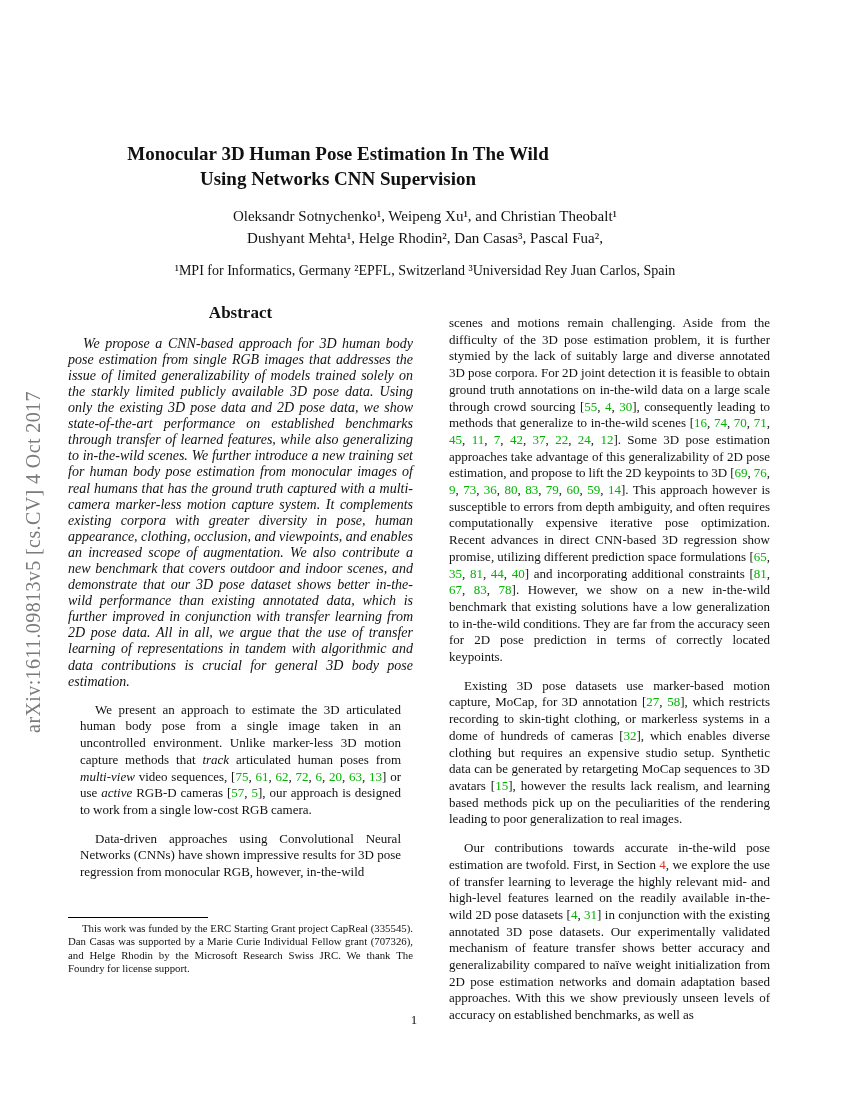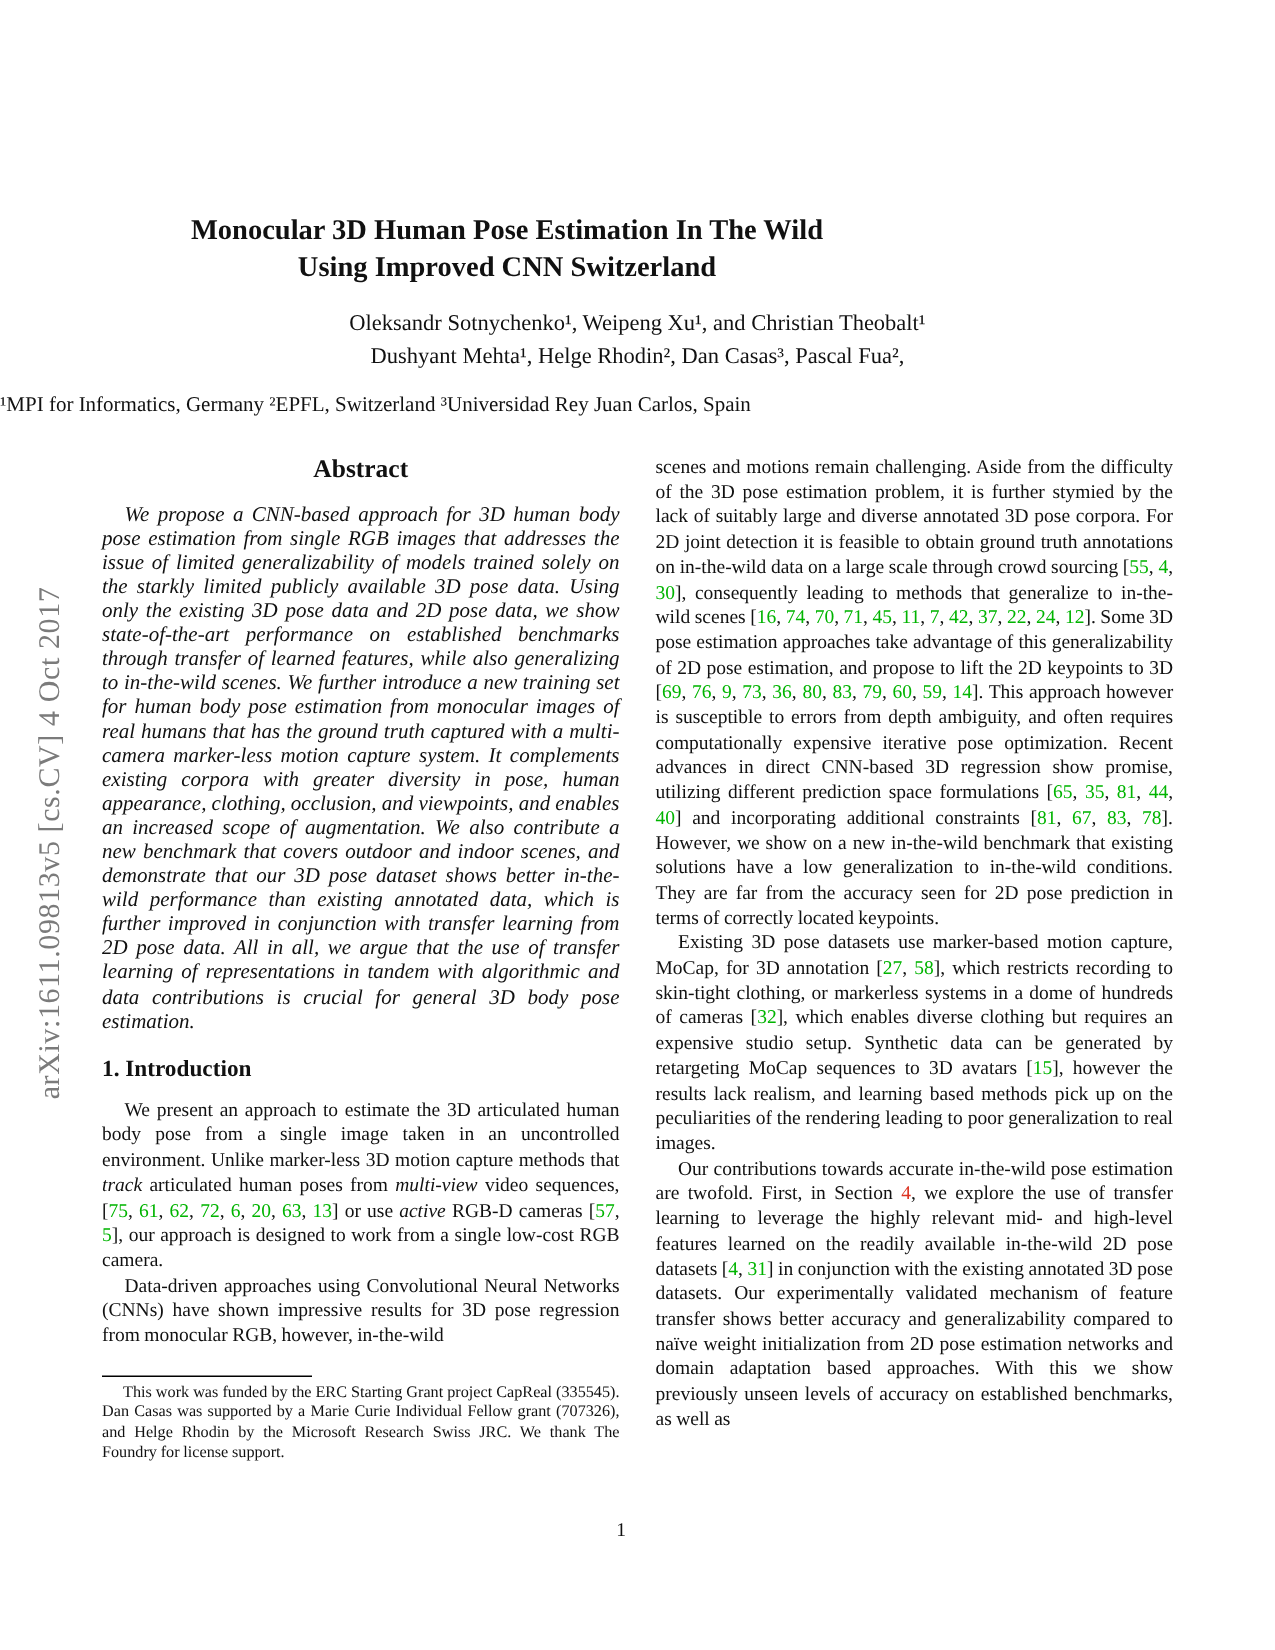--- a/index.html
+++ b/index.html
@@ -23,34 +23,34 @@
     white-space:nowrap;color:var(--stamp);
     font-size:20px;letter-spacing:0.4px;
     transform:translate(-50%,-50%) rotate(-90deg);
     display:flex;align-items:center;justify-content:center;
   }
 
   
   .title-block{position:absolute;top:141px;left:0;width:676px;text-align:center;}
   .title-line{font-size:19px;font-weight:bold;line-height:25px;}
   .authors-block{position:absolute;top:206px;left:0;width:850px;text-align:center;font-size:15px;line-height:21.5px;}
-  .affiliations{position:absolute;top:263px;left:0;width:850px;font-size:14px;}
+  .affiliations{position:absolute;top:263px;left:0;width:850px;text-align:center;font-size:14px;}
 
   
   .col{position:absolute;top:303px;width:345px;text-align:justify;font-size:13px;line-height:16.7px;}
   .col-left{left:68px;}
   .col-right{left:437px;}
 
   .abstract-heading{text-align:center;font-size:17px;font-weight:bold;margin:2px 0 14px 0;}
   .abstract-text{
     font-style:italic;font-size:14px;line-height:16.1px;
     text-indent:15px;margin:0;word-spacing:-0.2px;
   }
   .section-heading{font-size:15.5px;font-weight:bold;text-align:left;margin:14px 0 10px 0;line-height:18px;}
-  .para{margin:0;word-spacing:-0.3px;}
+  .para{margin:12px;word-spacing:-0.3px;}
   .para.indent{text-indent:15px;}
 
   
   .footnote{
     position:absolute;left:68px;top:917px;width:345px;
     font-size:10.8px;line-height:13.4px;text-align:justify;word-spacing:-0.2px;
   }
   .footnote-rule{width:140px;border-top:1px solid #000;margin-bottom:4px;}
   .footnote-text{text-indent:14px;}
 
@@ -65,34 +65,33 @@
 </style>
 </head>
 <body>
 
 <div class="page">
 
   <div class="arxiv-stamp">arXiv:1611.09813v5  [cs.CV]  4 Oct 2017</div>
 
   <div class="title-block">
     <div class="title-line">Monocular 3D Human Pose Estimation In The Wild</div>
-    <div class="title-line">Using Improved CNN Switzerland</div>
+    <div class="title-line">Using Networks CNN Supervision</div>
   </div>
 
   <div class="authors-block">
     <div>Oleksandr Sotnychenko¹, Weipeng Xu¹, and Christian Theobalt¹</div>
     <div>Dushyant Mehta¹, Helge Rhodin², Dan Casas³, Pascal Fua²,</div>
   </div>
 
   <div class="affiliations">¹MPI for Informatics, Germany    ²EPFL, Switzerland    ³Universidad Rey Juan Carlos, Spain</div>
 
   <div class="col col-left">
     <div class="abstract-heading">Abstract</div>
     <p class="abstract-text">We propose a CNN-based approach for 3D human body pose estimation from single RGB images that addresses the issue of limited generalizability of models trained solely on the starkly limited publicly available 3D pose data. Using only the existing 3D pose data and 2D pose data, we show state-of-the-art performance on established benchmarks through transfer of learned features, while also generalizing to in-the-wild scenes. We further introduce a new training set for human body pose estimation from monocular images of real humans that has the ground truth captured with a multi-camera marker-less motion capture system. It complements existing corpora with greater diversity in pose, human appearance, clothing, occlusion, and viewpoints, and enables an increased scope of augmentation. We also contribute a new benchmark that covers outdoor and indoor scenes, and demonstrate that our 3D pose dataset shows better in-the-wild performance than existing annotated data, which is further improved in conjunction with transfer learning from 2D pose data. All in all, we argue that the use of transfer learning of representations in tandem with algorithmic and data contributions is crucial for general 3D body pose estimation.</p>
-    <div class="section-heading">1. Introduction</div>
     <p class="para indent"><span>We present an approach to estimate the 3D articulated human body pose from a single image taken in an uncontrolled environment. Unlike marker-less 3D motion capture methods that </span><span class="seg-i">track</span><span> articulated human poses from </span><span class="seg-i">multi-view</span><span> video sequences, [</span><span class="seg-c">75</span><span>, </span><span class="seg-c">61</span><span>, </span><span class="seg-c">62</span><span>, </span><span class="seg-c">72</span><span>, </span><span class="seg-c">6</span><span>, </span><span class="seg-c">20</span><span>, </span><span class="seg-c">63</span><span>, </span><span class="seg-c">13</span><span>] or use </span><span class="seg-i">active</span><span> RGB-D cameras [</span><span class="seg-c">57</span><span>, </span><span class="seg-c">5</span><span>], our approach is designed to work from a single low-cost RGB camera.</span></p>
     <p class="para indent"><span>Data-driven approaches using Convolutional Neural Networks (CNNs) have shown impressive results for 3D pose regression from monocular RGB, however, in-the-wild</span></p>
   </div>
 
   <div class="col col-right">
     <p class="para"><span>scenes and motions remain challenging. Aside from the difficulty of the 3D pose estimation problem, it is further stymied by the lack of suitably large and diverse annotated 3D pose corpora. For 2D joint detection it is feasible to obtain ground truth annotations on in-the-wild data on a large scale through crowd sourcing [</span><span class="seg-c">55</span><span>, </span><span class="seg-c">4</span><span>, </span><span class="seg-c">30</span><span>], consequently leading to methods that generalize to in-the-wild scenes [</span><span class="seg-c">16</span><span>, </span><span class="seg-c">74</span><span>, </span><span class="seg-c">70</span><span>, </span><span class="seg-c">71</span><span>, </span><span class="seg-c">45</span><span>, </span><span class="seg-c">11</span><span>, </span><span class="seg-c">7</span><span>, </span><span class="seg-c">42</span><span>, </span><span class="seg-c">37</span><span>, </span><span class="seg-c">22</span><span>, </span><span class="seg-c">24</span><span>, </span><span class="seg-c">12</span><span>]. Some 3D pose estimation approaches take advantage of this generalizability of 2D pose estimation, and propose to lift the 2D keypoints to 3D [</span><span class="seg-c">69</span><span>, </span><span class="seg-c">76</span><span>, </span><span class="seg-c">9</span><span>, </span><span class="seg-c">73</span><span>, </span><span class="seg-c">36</span><span>, </span><span class="seg-c">80</span><span>, </span><span class="seg-c">83</span><span>, </span><span class="seg-c">79</span><span>, </span><span class="seg-c">60</span><span>, </span><span class="seg-c">59</span><span>, </span><span class="seg-c">14</span><span>]. This approach however is susceptible to errors from depth ambiguity, and often requires computationally expensive iterative pose optimization. Recent advances in direct CNN-based 3D regression show promise, utilizing different prediction space formulations [</span><span class="seg-c">65</span><span>, </span><span class="seg-c">35</span><span>, </span><span class="seg-c">81</span><span>, </span><span class="seg-c">44</span><span>, </span><span class="seg-c">40</span><span>] and incorporating additional constraints [</span><span class="seg-c">81</span><span>, </span><span class="seg-c">67</span><span>, </span><span class="seg-c">83</span><span>, </span><span class="seg-c">78</span><span>]. However, we show on a new in-the-wild benchmark that existing solutions have a low generalization to in-the-wild conditions. They are far from the accuracy seen for 2D pose prediction in terms of correctly located keypoints.</span></p>
     <p class="para indent"><span>Existing 3D pose datasets use marker-based motion capture, MoCap, for 3D annotation [</span><span class="seg-c">27</span><span>, </span><span class="seg-c">58</span><span>], which restricts recording to skin-tight clothing, or markerless systems in a dome of hundreds of cameras [</span><span class="seg-c">32</span><span>], which enables diverse clothing but requires an expensive studio setup. Synthetic data can be generated by retargeting MoCap sequences to 3D avatars [</span><span class="seg-c">15</span><span>], however the results lack realism, and learning based methods pick up on the peculiarities of the rendering leading to poor generalization to real images.</span></p>
     <p class="para indent"><span>Our contributions towards accurate in-the-wild pose estimation are twofold. First, in Section </span><span class="seg-r">4</span><span>, we explore the use of transfer learning to leverage the highly relevant mid- and high-level features learned on the readily available in-the-wild 2D pose datasets [</span><span class="seg-c">4</span><span>, </span><span class="seg-c">31</span><span>] in conjunction with the existing annotated 3D pose datasets. Our experimentally validated mechanism of feature transfer shows better accuracy and generalizability compared to naïve weight initialization from 2D pose estimation networks and domain adaptation based approaches. With this we show previously unseen levels of accuracy on established benchmarks, as well as</span></p>
   </div>
 

